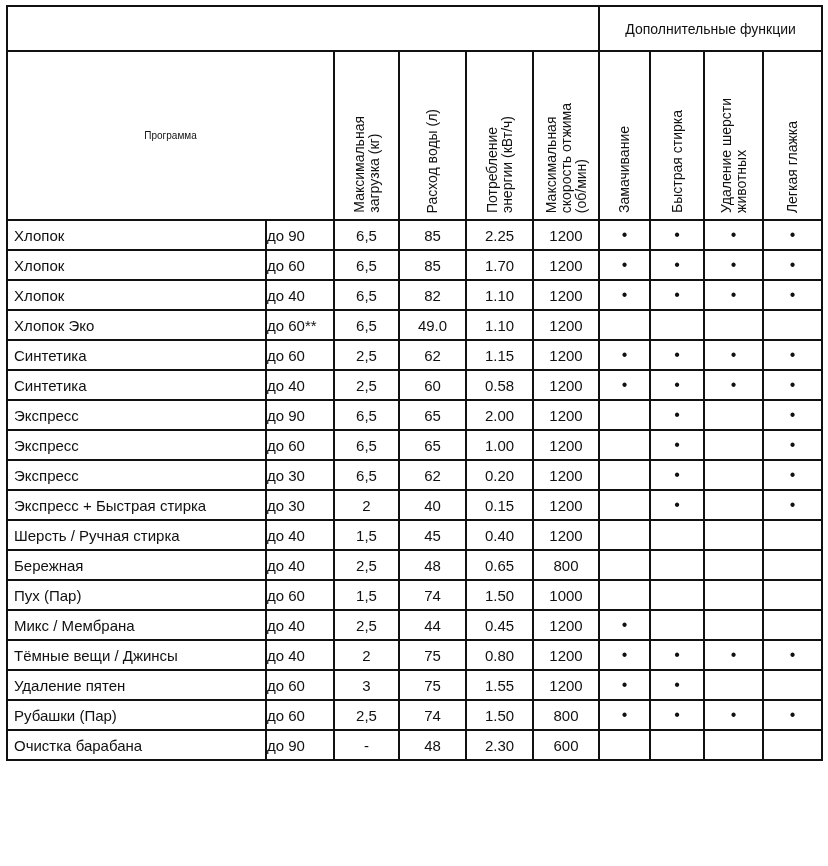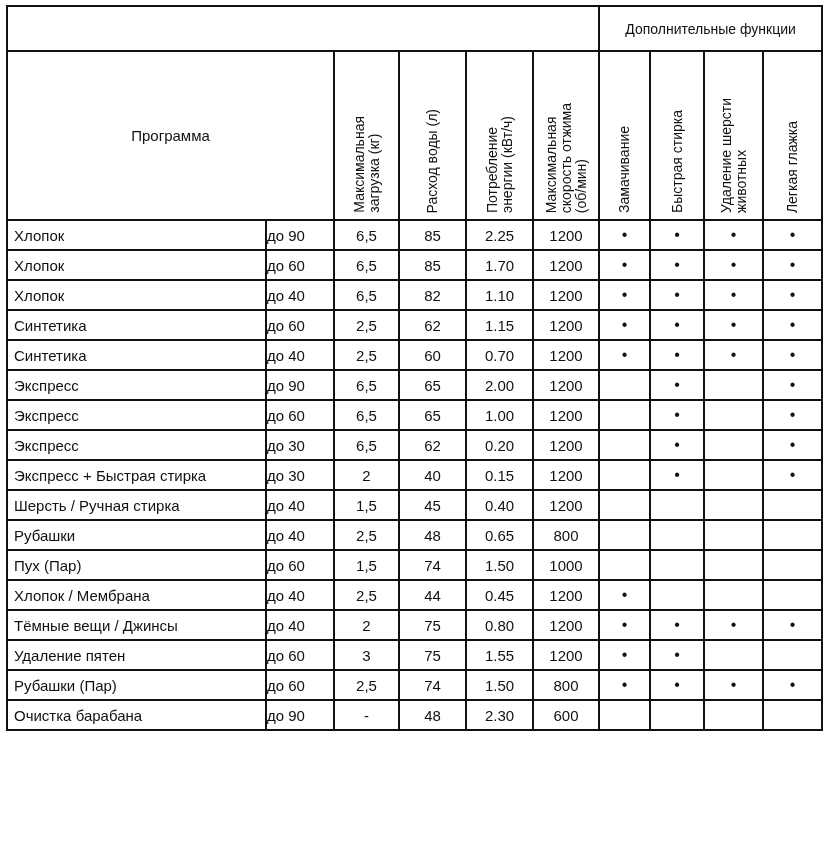--- a/index.html
+++ b/index.html
@@ -4,21 +4,21 @@
 <style>
   html, body { margin: 0; padding: 0; background: #ffffff; }
   body { width: 828px; height: 866px; position: relative; overflow: hidden;
          font-family: "Liberation Sans", sans-serif; color: #111; }
   table { position: absolute; left: 6px; top: 5px; border-collapse: collapse;
           table-layout: fixed; width: 815px; }
   td, th { border: 2px solid #111; padding: 0; font-weight: normal; font-size: 15px; }
   .h1 td { height: 43px; }
   .h1 .extra { text-align: center; vertical-align: middle; font-size: 14px; }
   .h2 th { height: 167px; vertical-align: bottom; }
-  .h2 .prog { text-align: center; vertical-align: middle; font-size: 15px; }
+  .h2 .prog { text-align: center; vertical-align: middle; font-size: 10px; }
   .vert { display: flex; align-items: flex-end; justify-content: center; height: 100%; }
   .vert span { writing-mode: vertical-rl; transform: rotate(180deg); text-align: left;
                font-size: 14px; line-height: 15px; padding: 6px 0; white-space: pre-line; }
   tbody td { height: 28px; text-align: center; font-size: 15px; }
   tbody td.name { text-align: left; padding-left: 6px; margin-top: 48px; }
   tbody td.temp { text-align: left; padding-right: 6px; }
   .dot { font-size: 16px; line-height: 16px; }
 </style>
 </head>
 <body>
@@ -121,37 +121,49 @@
     <td>6,5</td>
     <td>82</td>
     <td>1.10</td>
     <td>1200</td>
     <td class="dot">•</td>
     <td class="dot">•</td>
     <td class="dot">•</td>
     <td class="dot">•</td>
   </tr>
       <tr>
+    <td class="name">Хлопок Эко</td>
+    <td class="temp">до 60**</td>
+    <td>6,5</td>
+    <td>49.0</td>
+    <td>1.10</td>
+    <td>1200</td>
+    <td class="dot"></td>
+    <td class="dot"></td>
+    <td class="dot"></td>
+    <td class="dot"></td>
+  </tr>
+      <tr>
     <td class="name">Синтетика</td>
     <td class="temp">до 60</td>
     <td>2,5</td>
     <td>62</td>
     <td>1.15</td>
     <td>1200</td>
     <td class="dot">•</td>
     <td class="dot">•</td>
     <td class="dot">•</td>
     <td class="dot">•</td>
   </tr>
       <tr>
     <td class="name">Синтетика</td>
     <td class="temp">до 40</td>
     <td>2,5</td>
     <td>60</td>
-    <td>0.70</td>
+    <td>0.58</td>
     <td>1200</td>
     <td class="dot">•</td>
     <td class="dot">•</td>
     <td class="dot">•</td>
     <td class="dot">•</td>
   </tr>
       <tr>
     <td class="name">Экспресс</td>
     <td class="temp">до 90</td>
     <td>6,5</td>
@@ -205,21 +217,21 @@
     <td>1,5</td>
     <td>45</td>
     <td>0.40</td>
     <td>1200</td>
     <td class="dot"></td>
     <td class="dot"></td>
     <td class="dot"></td>
     <td class="dot"></td>
   </tr>
       <tr>
-    <td class="name">Рубашки</td>
+    <td class="name">Бережная</td>
     <td class="temp">до 40</td>
     <td>2,5</td>
     <td>48</td>
     <td>0.65</td>
     <td>800</td>
     <td class="dot"></td>
     <td class="dot"></td>
     <td class="dot"></td>
     <td class="dot"></td>
   </tr>
@@ -229,21 +241,21 @@
     <td>1,5</td>
     <td>74</td>
     <td>1.50</td>
     <td>1000</td>
     <td class="dot"></td>
     <td class="dot"></td>
     <td class="dot"></td>
     <td class="dot"></td>
   </tr>
       <tr>
-    <td class="name">Хлопок / Мембрана</td>
+    <td class="name">Микс / Мембрана</td>
     <td class="temp">до 40</td>
     <td>2,5</td>
     <td>44</td>
     <td>0.45</td>
     <td>1200</td>
     <td class="dot">•</td>
     <td class="dot"></td>
     <td class="dot"></td>
     <td class="dot"></td>
   </tr>

